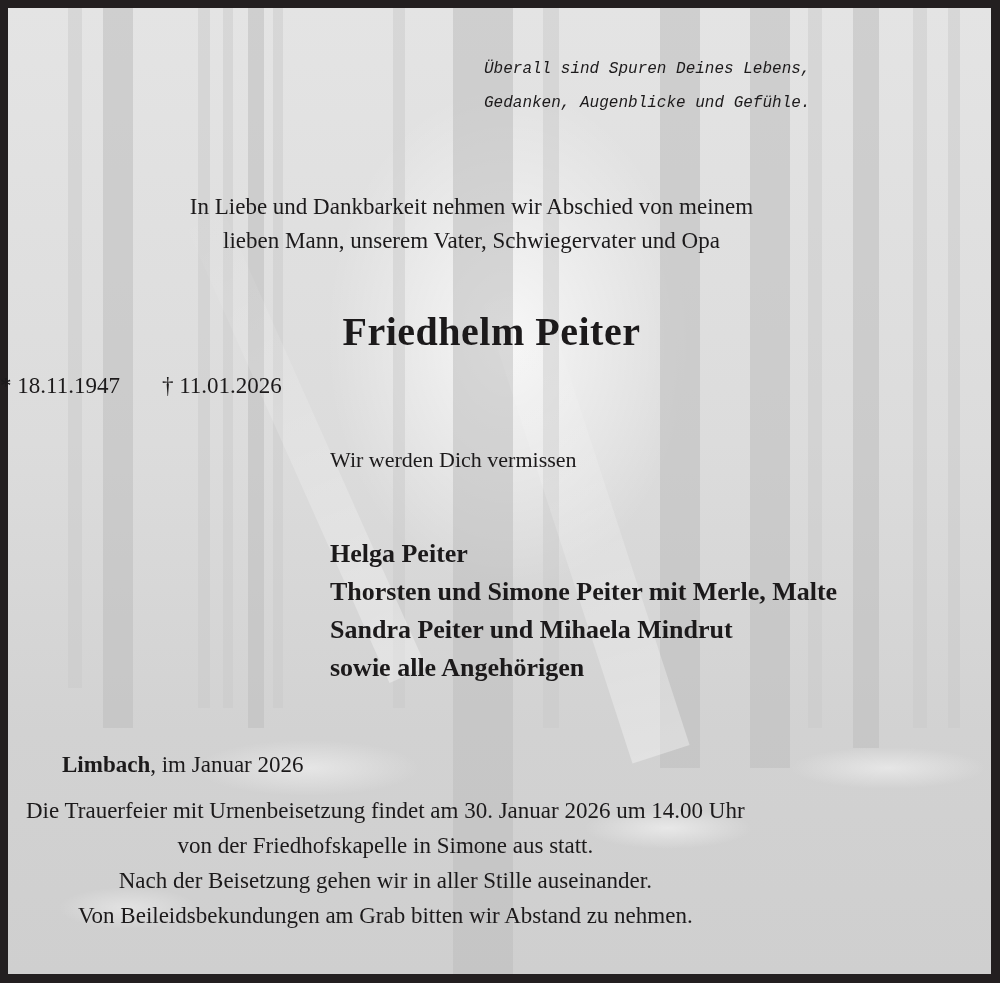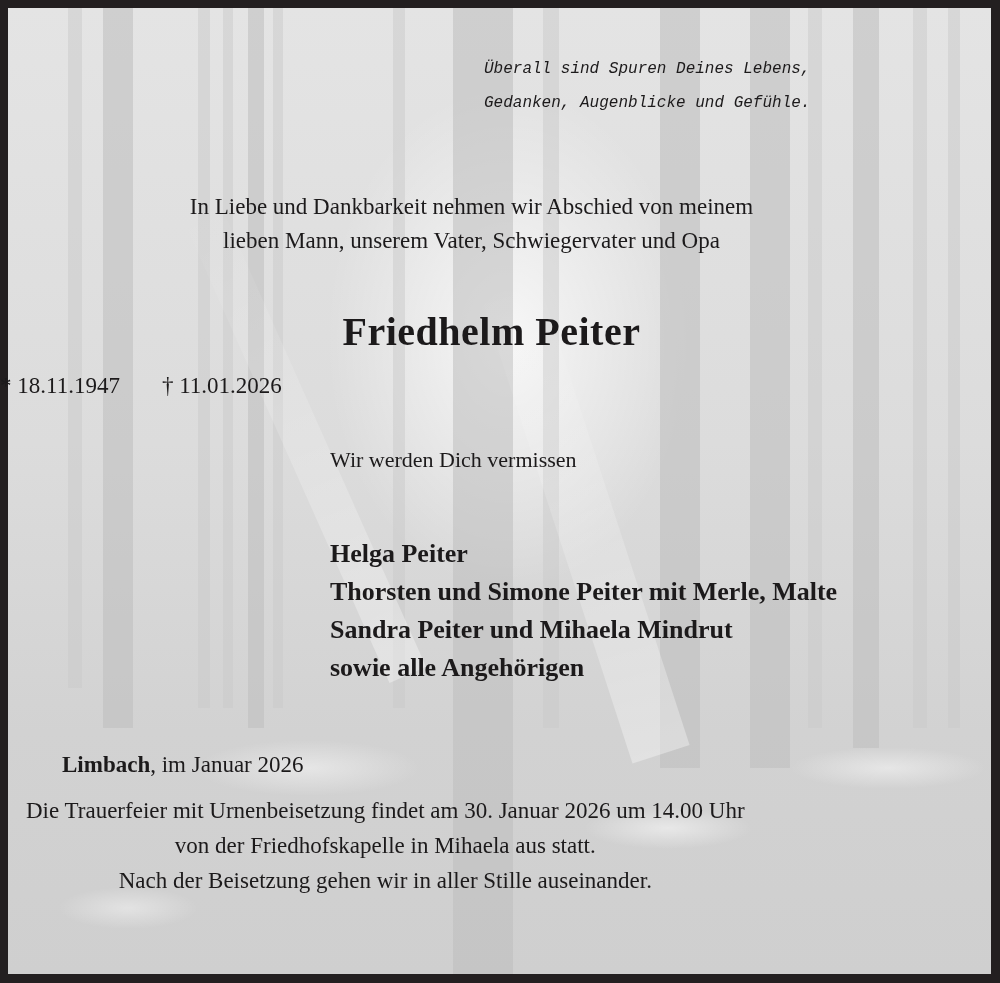--- a/index.html
+++ b/index.html
@@ -93,15 +93,16 @@
   <div>Helga Peiter</div>
   <div>Thorsten und Simone Peiter mit Merle, Malte</div>
   <div>Sandra Peiter und Mihaela Mindrut</div>
   <div>sowie alle Angehörigen</div>
 </div>
 
 <div class="txt place"><b>Limbach</b><span>, im Januar 2026</span></div>
 
 <div class="txt info">
   <div>Die Trauerfeier mit Urnenbeisetzung findet am 30. Januar 2026 um 14.00 Uhr</div>
-  <div>von der Friedhofskapelle in Mihaela aus statt.</div>
+  <div>von der Friedhofskapelle in Simone aus statt.</div>
   <div>Nach der Beisetzung gehen wir in aller Stille auseinander.</div>
+  <div>Von Beileidsbekundungen am Grab bitten wir Abstand zu nehmen.</div>
 </div>
 
 </body></html>

